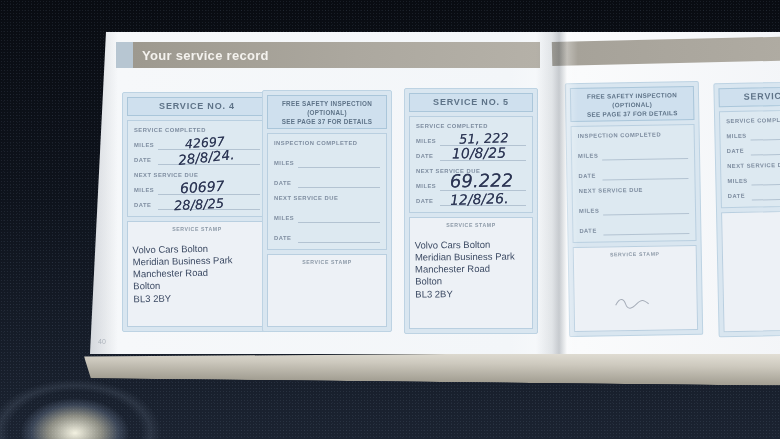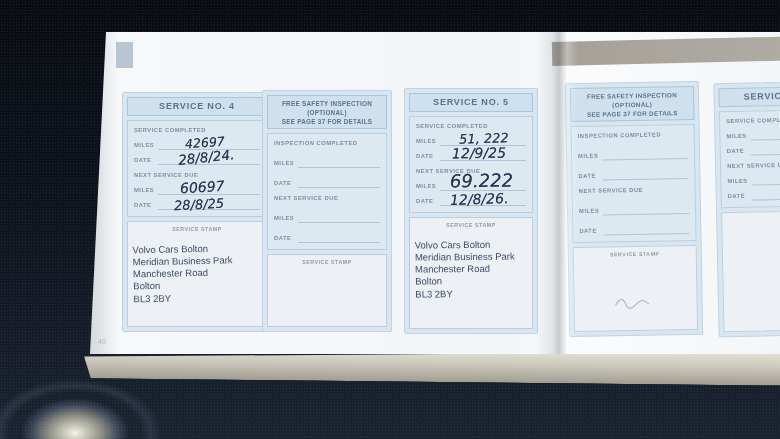--- a/index.html
+++ b/index.html
@@ -96,20 +96,23 @@
 </head>
 <body>
 
 <div class="stage">
 
   <div class="stack-edge"></div>
 
   <div class="pages">
 
     <div class="hdr-tab"></div>
+    <div class="hdr-bar">
+      <span>Your service record</span>
+    </div>
     <div class="hdr-bar-right"></div>
 
     <div class="box b1">
       <div class="btitle">SERVICE NO. 4</div>
       <div class="fields">
         <div class="sec">SERVICE COMPLETED</div>
         <div class="frow">
           <span class="flabel">MILES</span>
           <span class="fline">
             <span class="hw hw-a">42697</span>
@@ -183,21 +186,21 @@
         <div class="sec">SERVICE COMPLETED</div>
         <div class="frow">
           <span class="flabel">MILES</span>
           <span class="fline">
             <span class="hw hw-e">51, 222</span>
           </span>
         </div>
         <div class="frow">
           <span class="flabel">DATE</span>
           <span class="fline">
-            <span class="hw hw-f">12/9/25</span>
+            <span class="hw hw-f">10/8/25</span>
           </span>
         </div>
         <div class="sec" style="margin-top:7px">NEXT SERVICE DUE</div>
         <div class="frow">
           <span class="flabel">MILES</span>
           <span class="fline">
             <span class="hw hw-g">69.222</span>
           </span>
         </div>
         <div class="frow">

